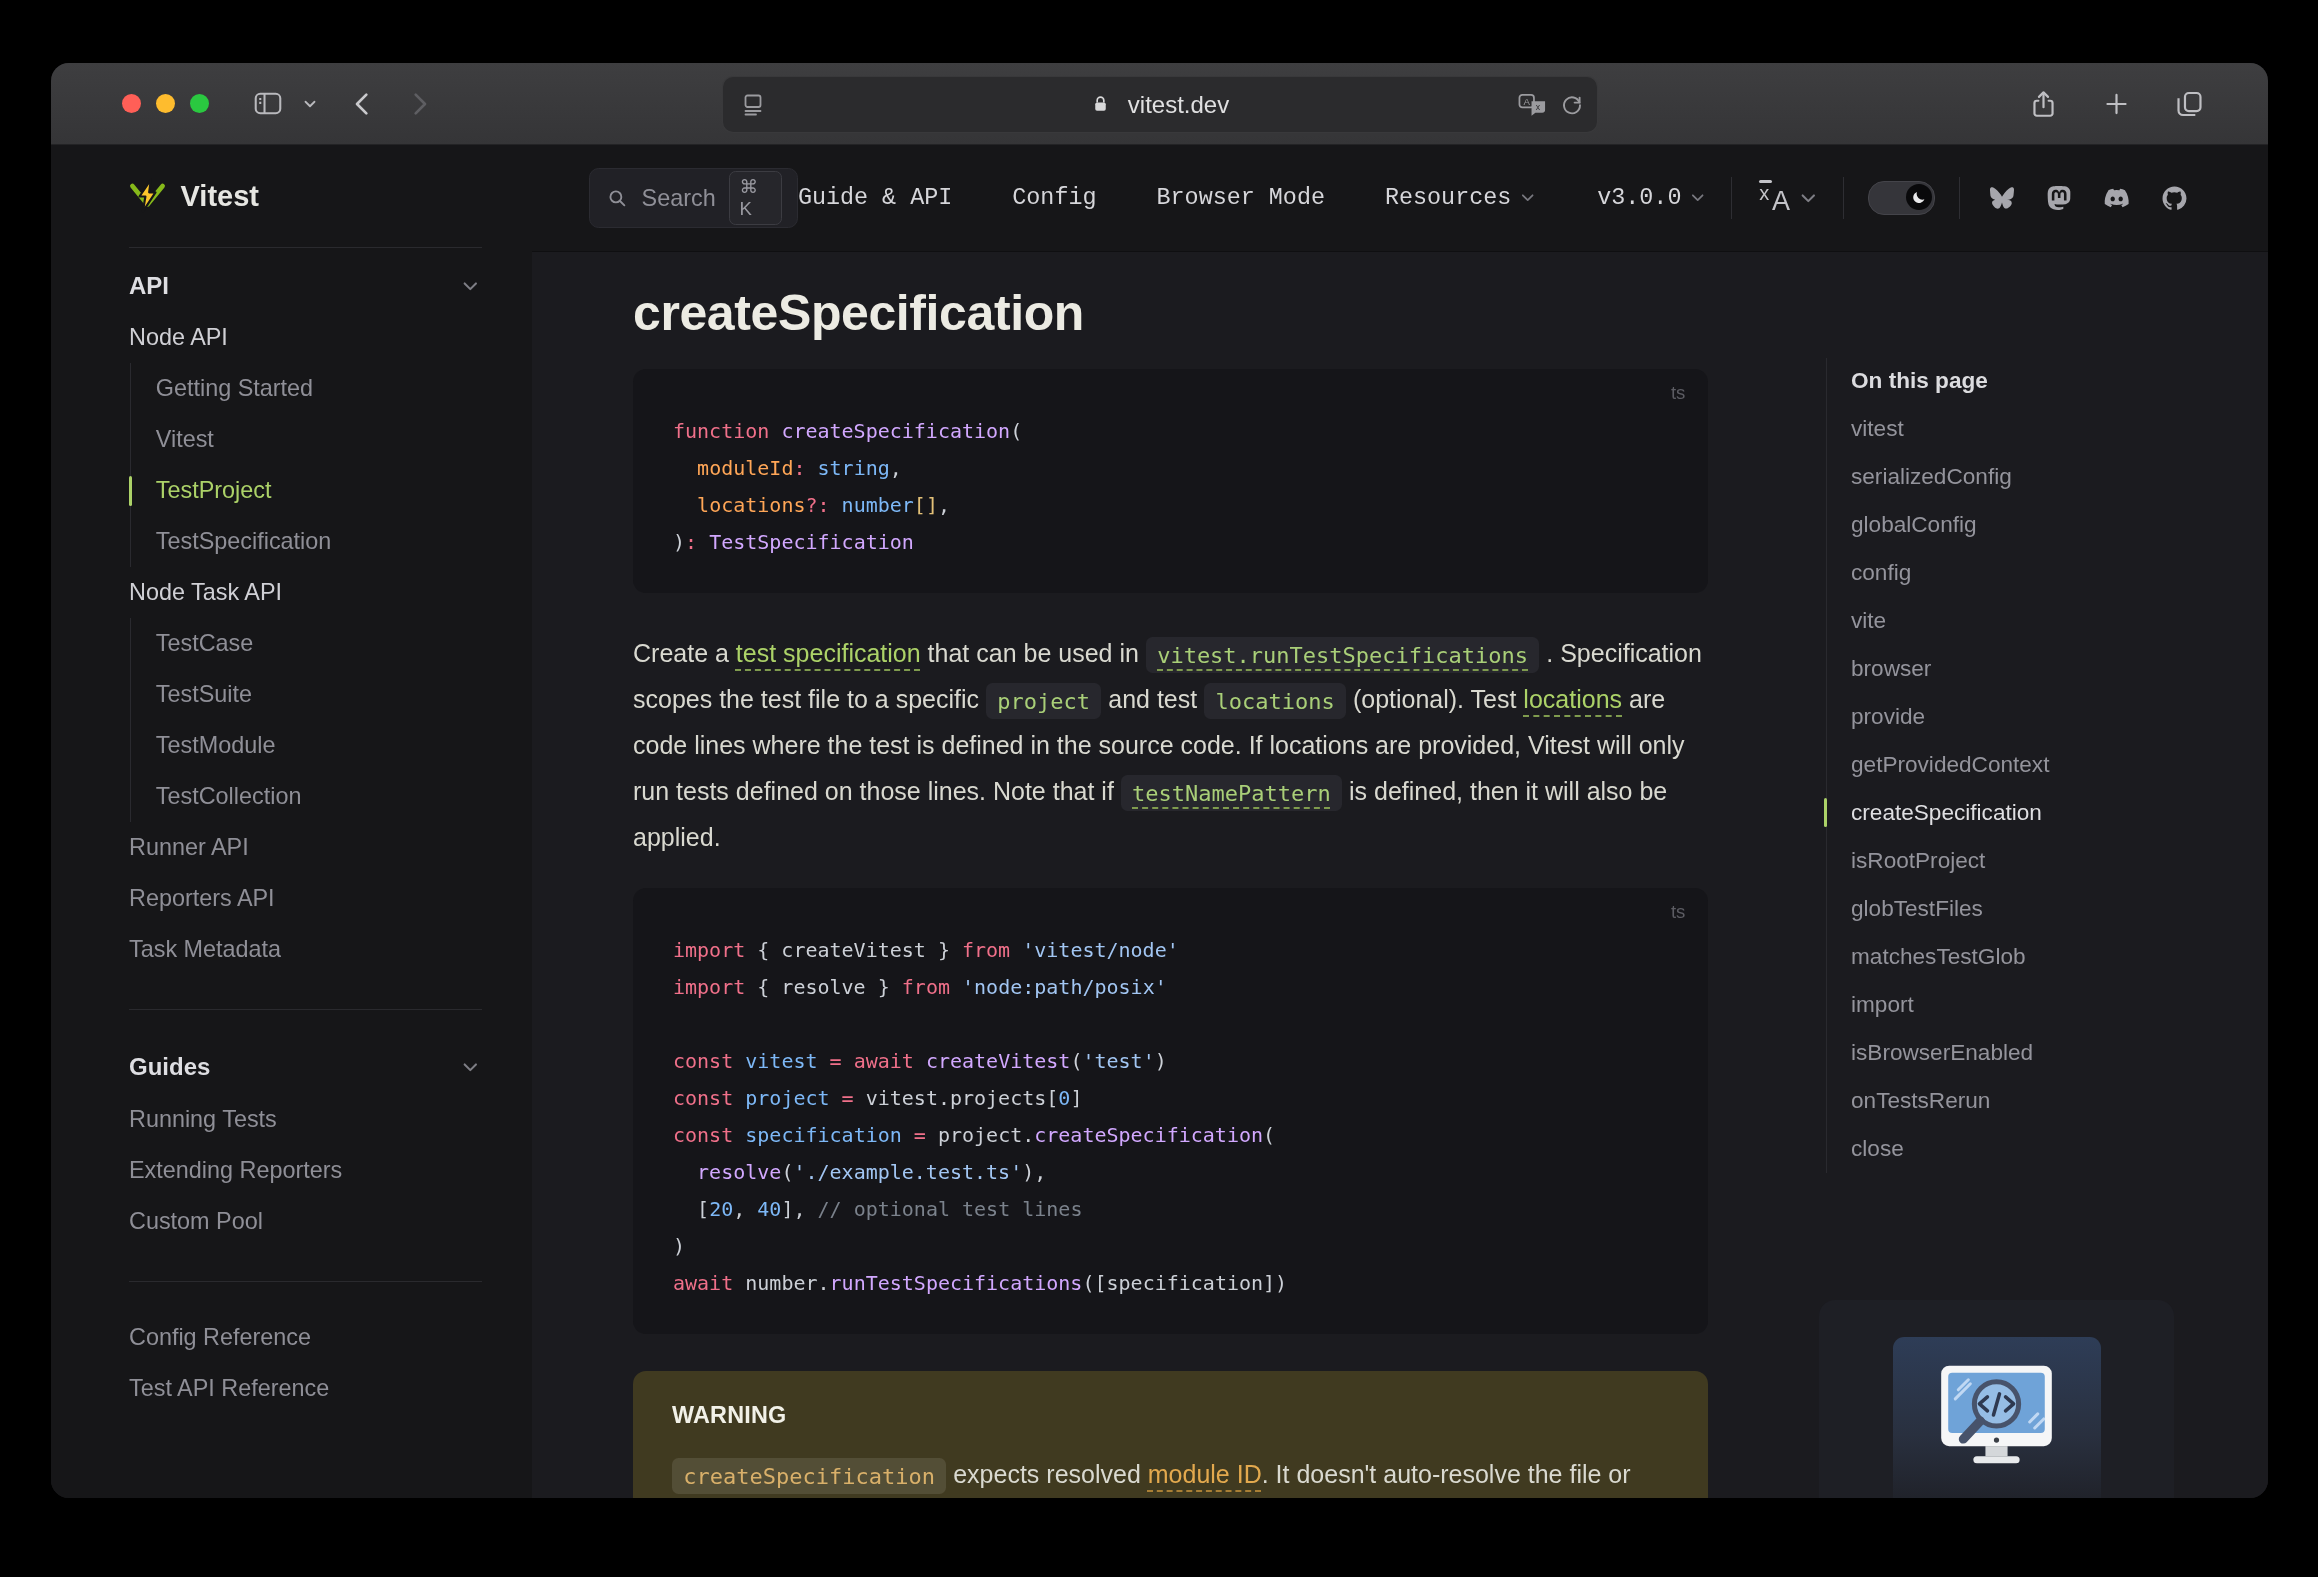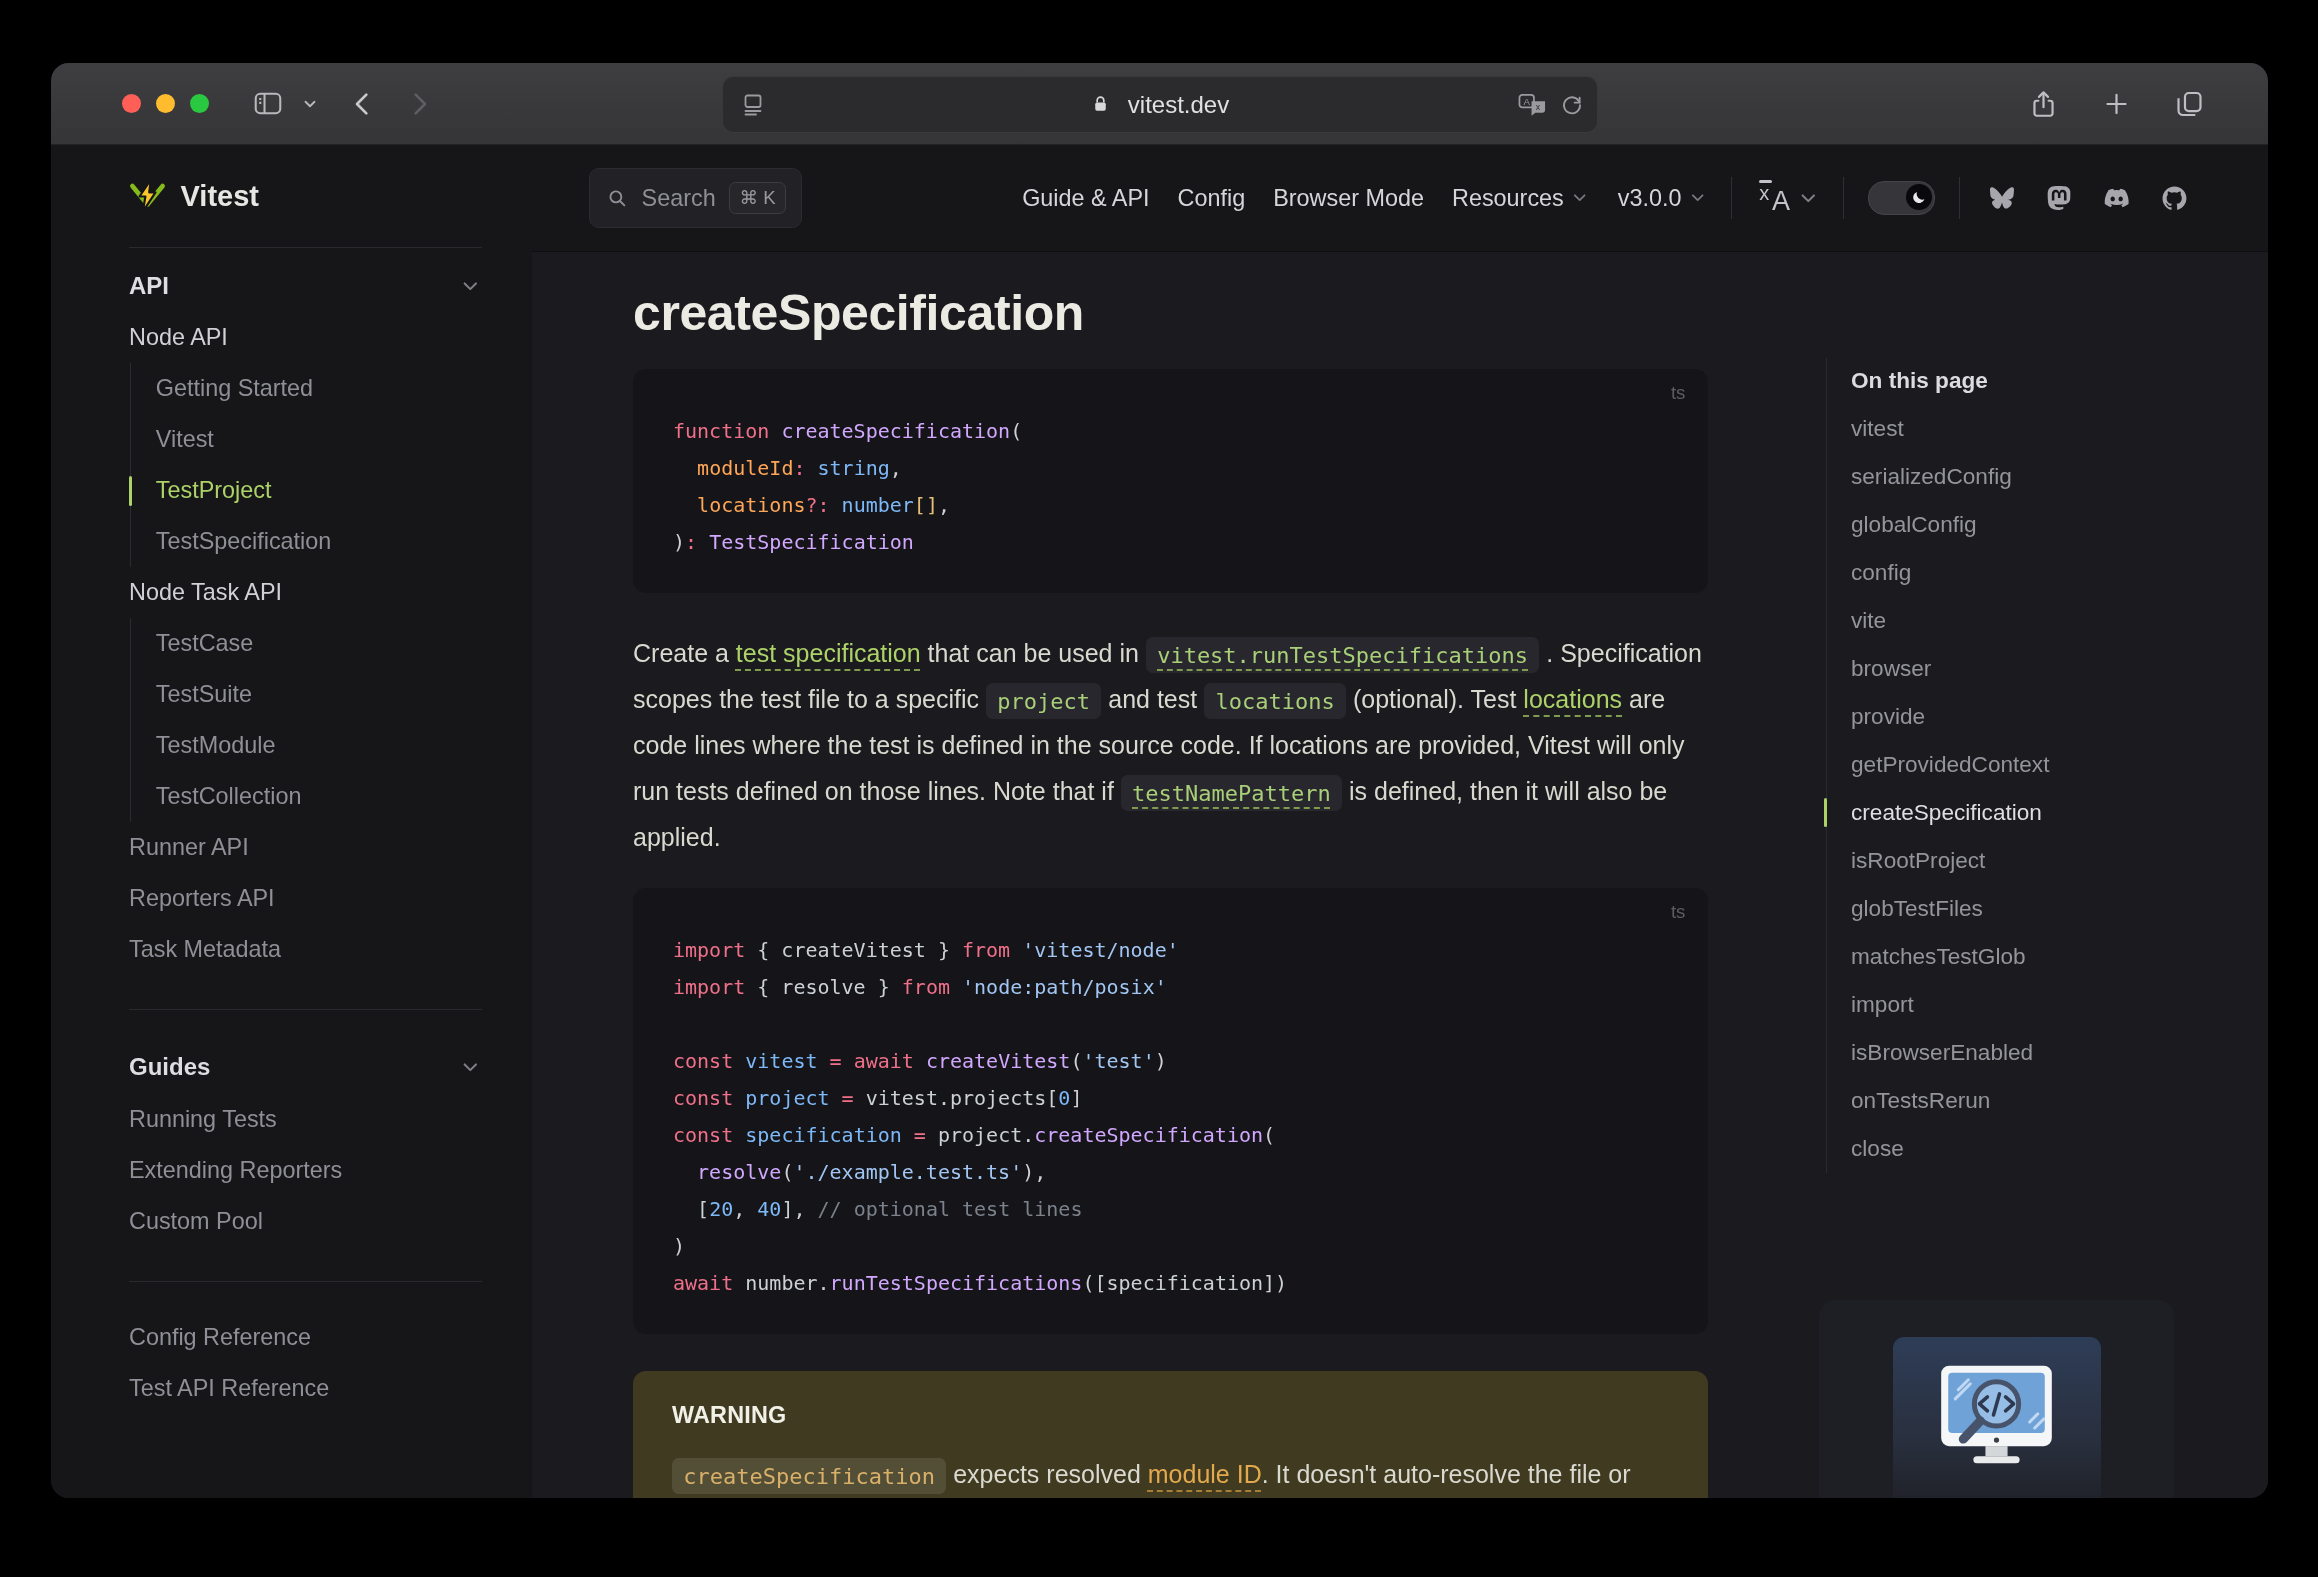--- a/index.html
+++ b/index.html
@@ -52,21 +52,21 @@
                           background:#acd268;border-radius:1.6px;}
   .sb-divider{height:0.8px;background:#2a2a2e;margin:34px 0 19.4px;}
 
   
   .main{flex:1;display:flex;flex-direction:column;min-width:0;}
   .navbar{height:107px;flex:none;background:#161618;border-bottom:0.8px solid #0f0f11;
           display:flex;align-items:center;box-sizing:border-box;padding:0 81px 0 57px;}
   .search-btn{display:flex;align-items:center;gap:13px;background:#212126;border:0.8px solid #2b2b31;
               border-radius:9.7px;height:58px;padding:0 14.5px 0 16px;color:#8f8f97;font-size:23.4px;cursor:pointer;}
   .search-kbd{border:0.8px solid #3c3c42;border-radius:6.5px;padding:4px 9.7px;font-size:18.6px;color:#9a9aa1;background:#26262b;}
-  .nav-links{margin-left:auto;display:flex;align-items:center;gap:28px;font-size:23.4px;font-weight:500;color:#d6d6da;}
+  .nav-links{margin-left:auto;display:flex;align-items:center;gap:60px;font-size:23.4px;font-weight:500;color:#d6d6da;font-family:Liberation Mono, monospace;}
   .nav-link{display:flex;align-items:center;gap:6.5px;cursor:pointer;white-space:nowrap;}
   .nav-link .chev-ic{width:19.4px;height:19.4px;color:#77777e;}
   .vdiv{width:0.8px;height:42px;background:#2e2e33;margin:0 24px;flex:none;}
   .lang-btn{display:flex;align-items:center;gap:6.5px;color:#c3c3c8;cursor:pointer;}
   .tr-ic{position:relative;width:34px;height:37px;}
   .tr-bar{position:absolute;left:2.4px;top:0.8px;width:13.7px;height:2.4px;background:currentColor;border-radius:1.6px;}
   .tr-x{position:absolute;left:3.2px;top:2.4px;font-size:20px;}
   .tr-a{position:absolute;right:0;bottom:0;font-size:27px;font-weight:500;}
   .switch{width:65px;height:32px;border-radius:16px;background:#35353a;border:0.8px solid #44444a;
           position:relative;cursor:pointer;flex:none;}

